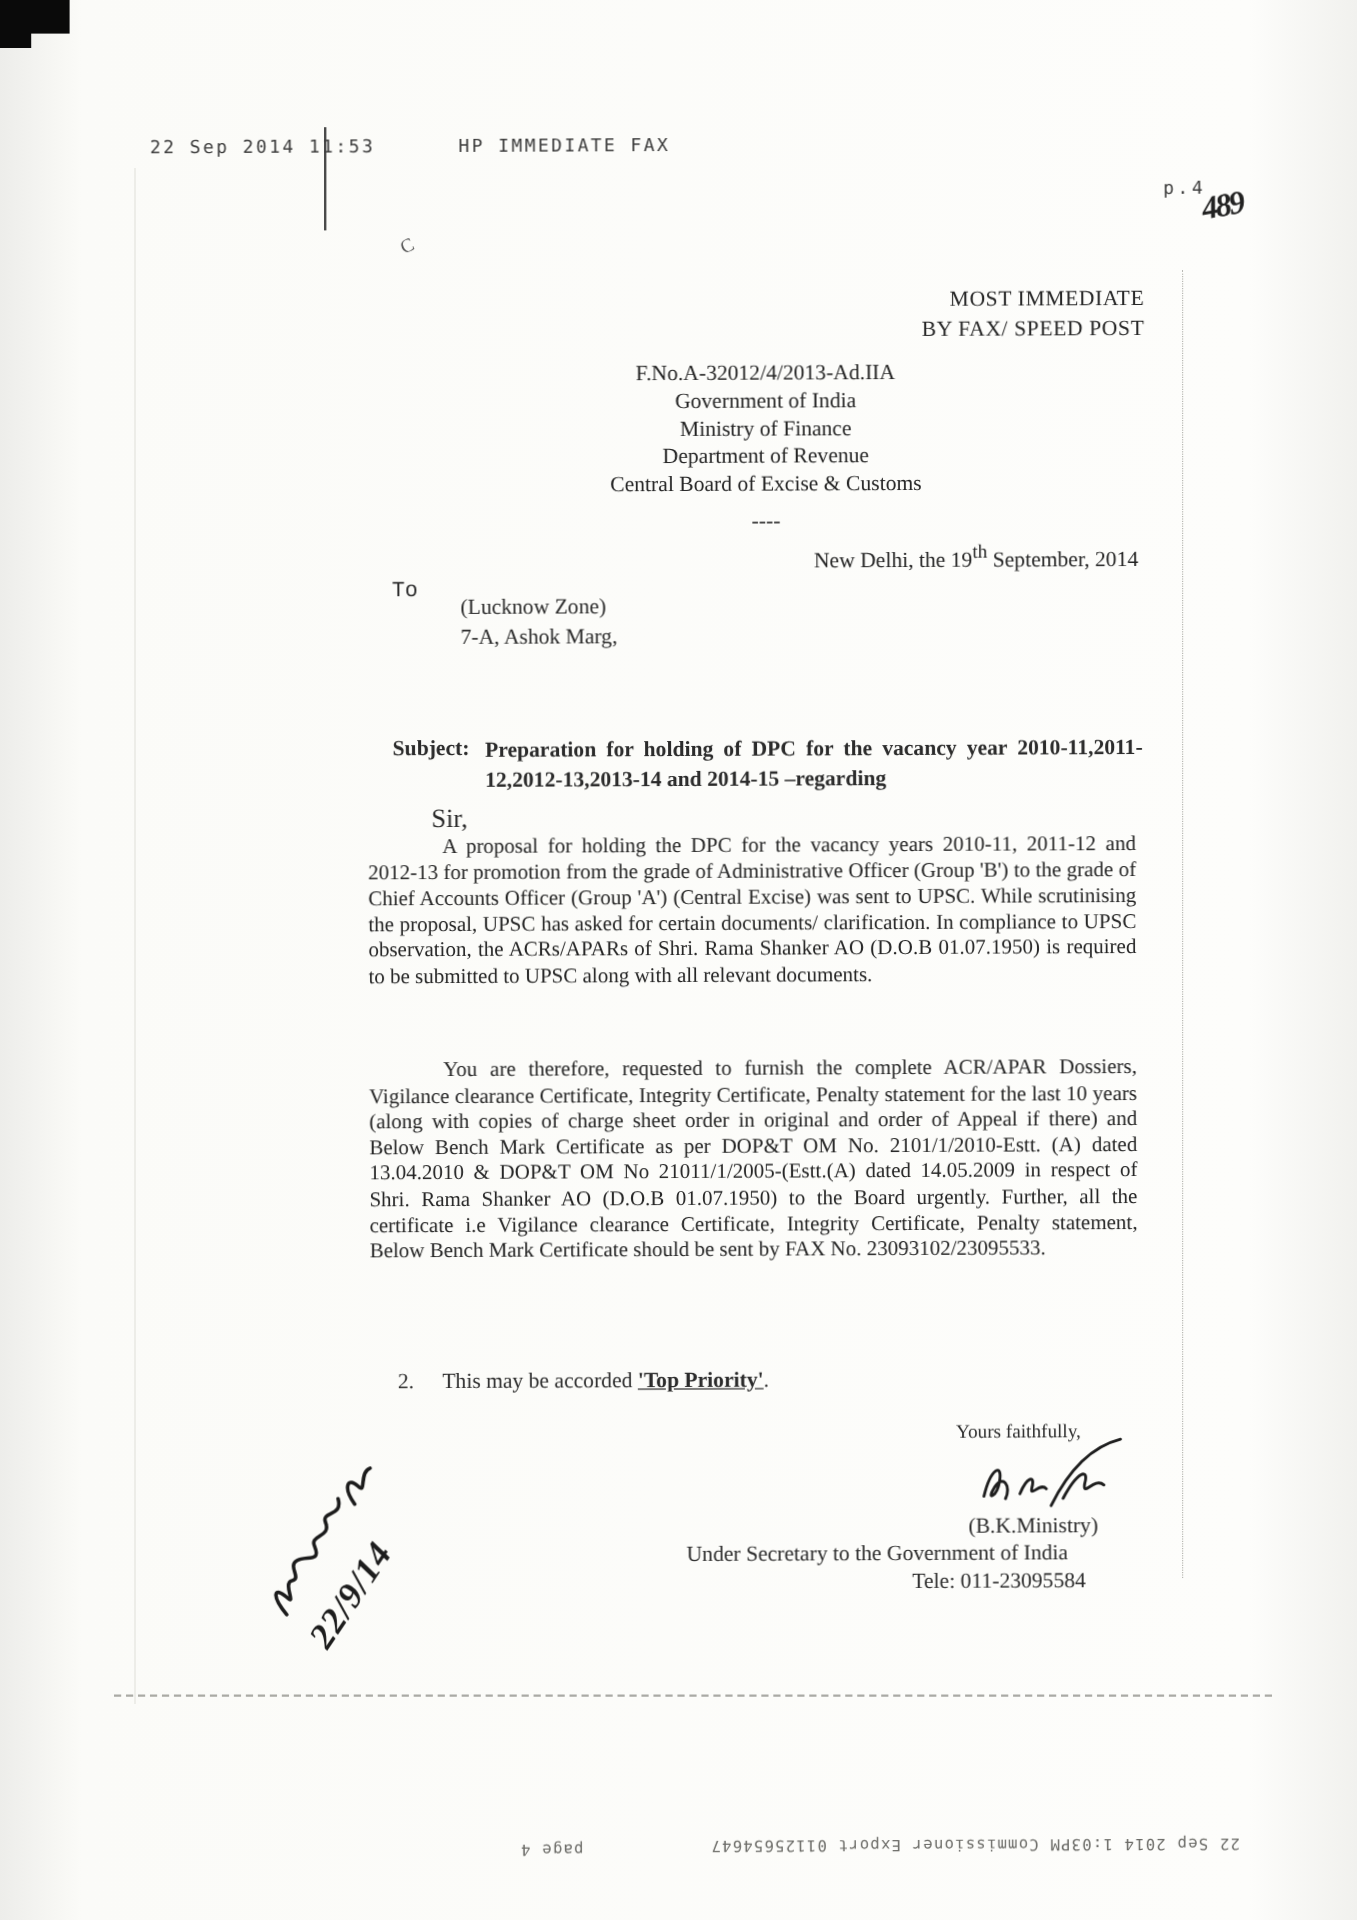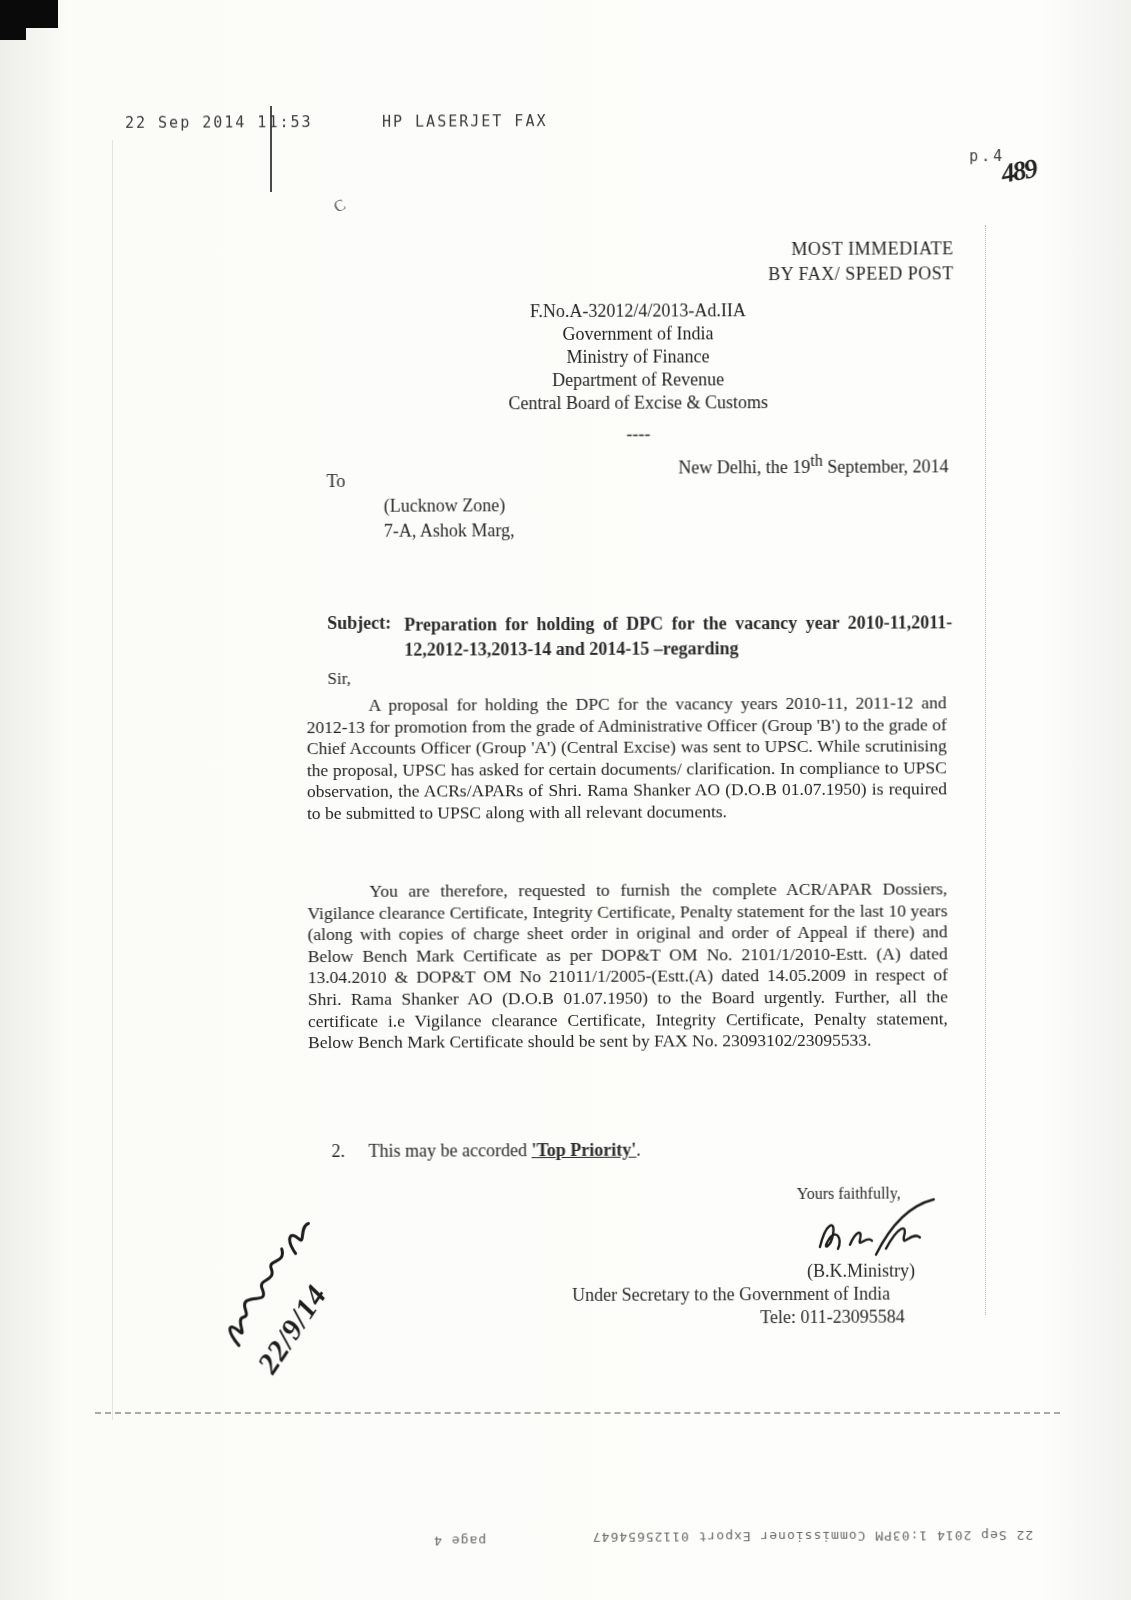--- a/index.html
+++ b/index.html
@@ -39,21 +39,21 @@
   .headblock{
     text-align:center;font-size:18px;line-height:23px;color:#242424;
   }
   .dateline{font-size:18px;text-align:right;color:#242424;white-space:nowrap;}
   .dateline sup{font-size:16px;}
   .to{font-size:18px;}
   .addr{font-size:18px;line-height:24.5px;}
   .addr span{display:block;}
   .subj-label{font-size:18px;font-weight:bold;}
   .subj-text{font-size:18px;font-weight:bold;line-height:25px;width:548px;text-align:justify;}
-  .salut{font-size:17px;}
+  .salut{font-size:22px;margin-left:32px;}
   .para{
     width:640px;font-size:17.5px;line-height:21.6px;text-align:justify;color:#242424;
   }
   .para.indent{text-indent:62px;}
   .item2-num{font-size:18px;}
   .item2-text{font-size:18px;}
   .item2-text .emph{font-weight:bold;text-decoration:underline;}
   .closing{font-size:16px;}
   .signame{font-size:18px;}
   .sigtitle{font-size:18px;}
@@ -80,21 +80,21 @@
 <div class="abs corner-black" style="top:0;left:0;width:58px;height:28px;"></div>
 <div class="abs corner-black" style="top:0;left:0;width:26px;height:40px;"></div>
 <div class="abs vline-dark" style="top:106px;left:270px;height:86px;"></div>
 <div class="abs vline-dotted" style="top:225px;left:985px;height:1090px;"></div>
 <div class="abs vline-faint" style="top:140px;left:112px;height:1280px;"></div>
 <div class="abs dashline" style="top:1412px;left:95px;width:965px;"></div>
 
 <div class="scan softblur">
 
   <div class="abs faxhdr" style="top:112px;left:128px;">22 Sep 2014 11:53</div>
-  <div class="abs faxhdr" style="top:112px;left:385px;">HP LASERJET FAX</div>
+  <div class="abs faxhdr" style="top:112px;left:385px;">HP IMMEDIATE FAX</div>
   <div class="abs faxhdr" style="top:112px;left:972px;letter-spacing:3px;margin-top:37px;">p.4</div>
 
   <div class="abs handnum" style="top:158px;left:1004px;">489</div>
 
   <div class="abs straymark" style="top:196px;left:337px;">C</div>
 
   <div class="abs priority" style="top:238px;left:600px;width:356px;">
     <div>MOST IMMEDIATE</div>
     <div>BY FAX/ SPEED POST</div>
   </div>
@@ -105,21 +105,21 @@
     <div>Ministry of Finance</div>
     <div>Department of Revenue</div>
     <div>Central Board of Excise &amp; Customs</div>
     <div style="margin-top:8px;">----</div>
   </div>
 
   <div class="abs dateline" style="top:453px;left:590px;width:360px;">
     <span>New Delhi, the 19</span><sup>th</sup><span> September, 2014</span>
   </div>
 
-  <div class="abs to" style="top:470px;left:328px;">To</div>
+  <div class="abs to" style="top:482px;left:328px;font-family:Liberation Mono, monospace;">To</div>
   <div class="abs addr" style="top:493px;left:385px;">
     <span>(Lucknow Zone)</span>
     <span>7-A, Ashok Marg,</span>
   </div>
 
   <div class="abs subj-label" style="top:612px;left:328px;">Subject:</div>
   <div class="abs subj-text" style="top:612px;left:405px;">Preparation for holding of DPC for the vacancy year 2010-11,2011-12,2012-13,2013-14 and 2014-15 –regarding</div>
 
   <div class="abs salut" style="top:668px;left:328px;">Sir,</div>
 

